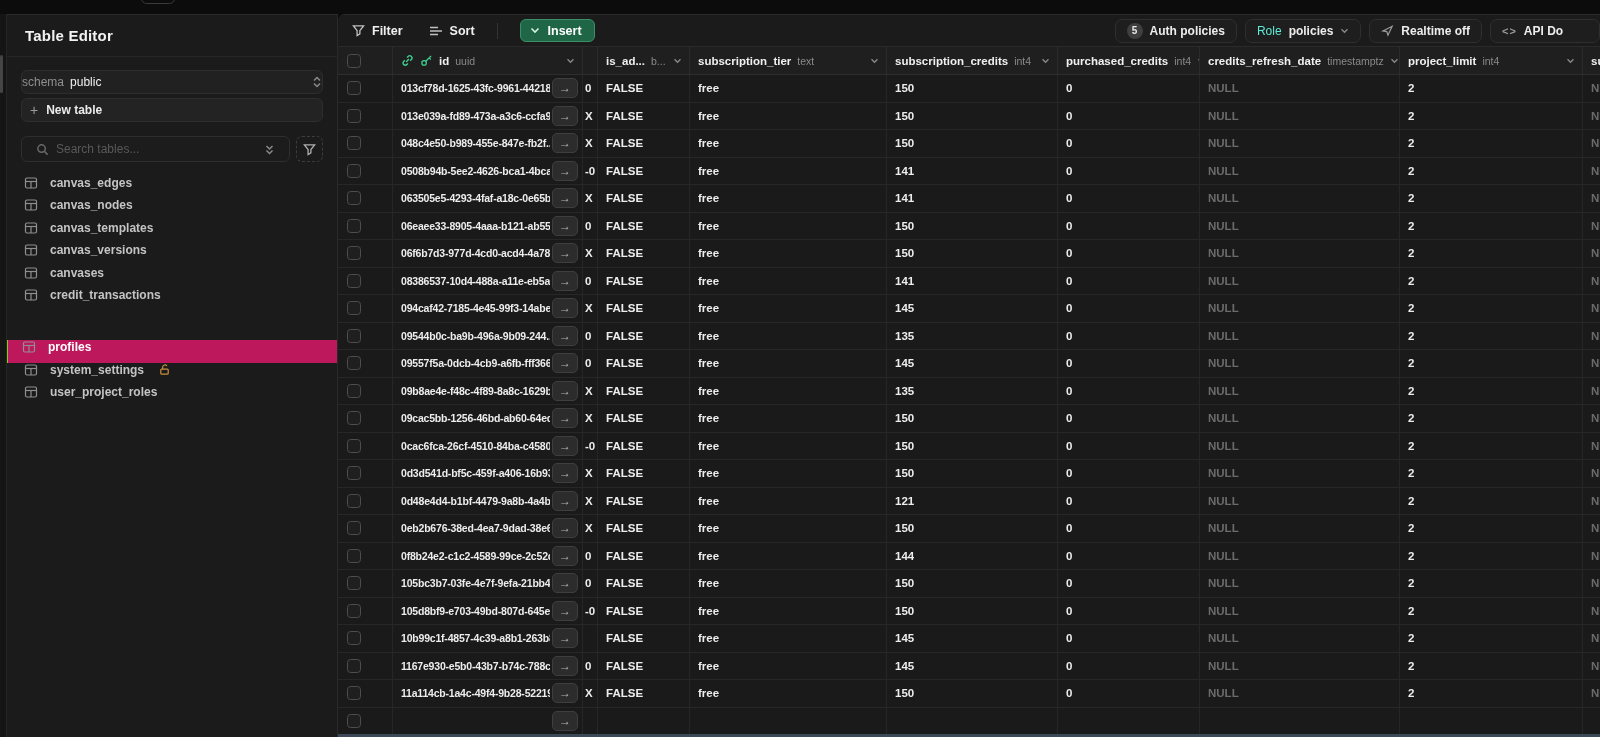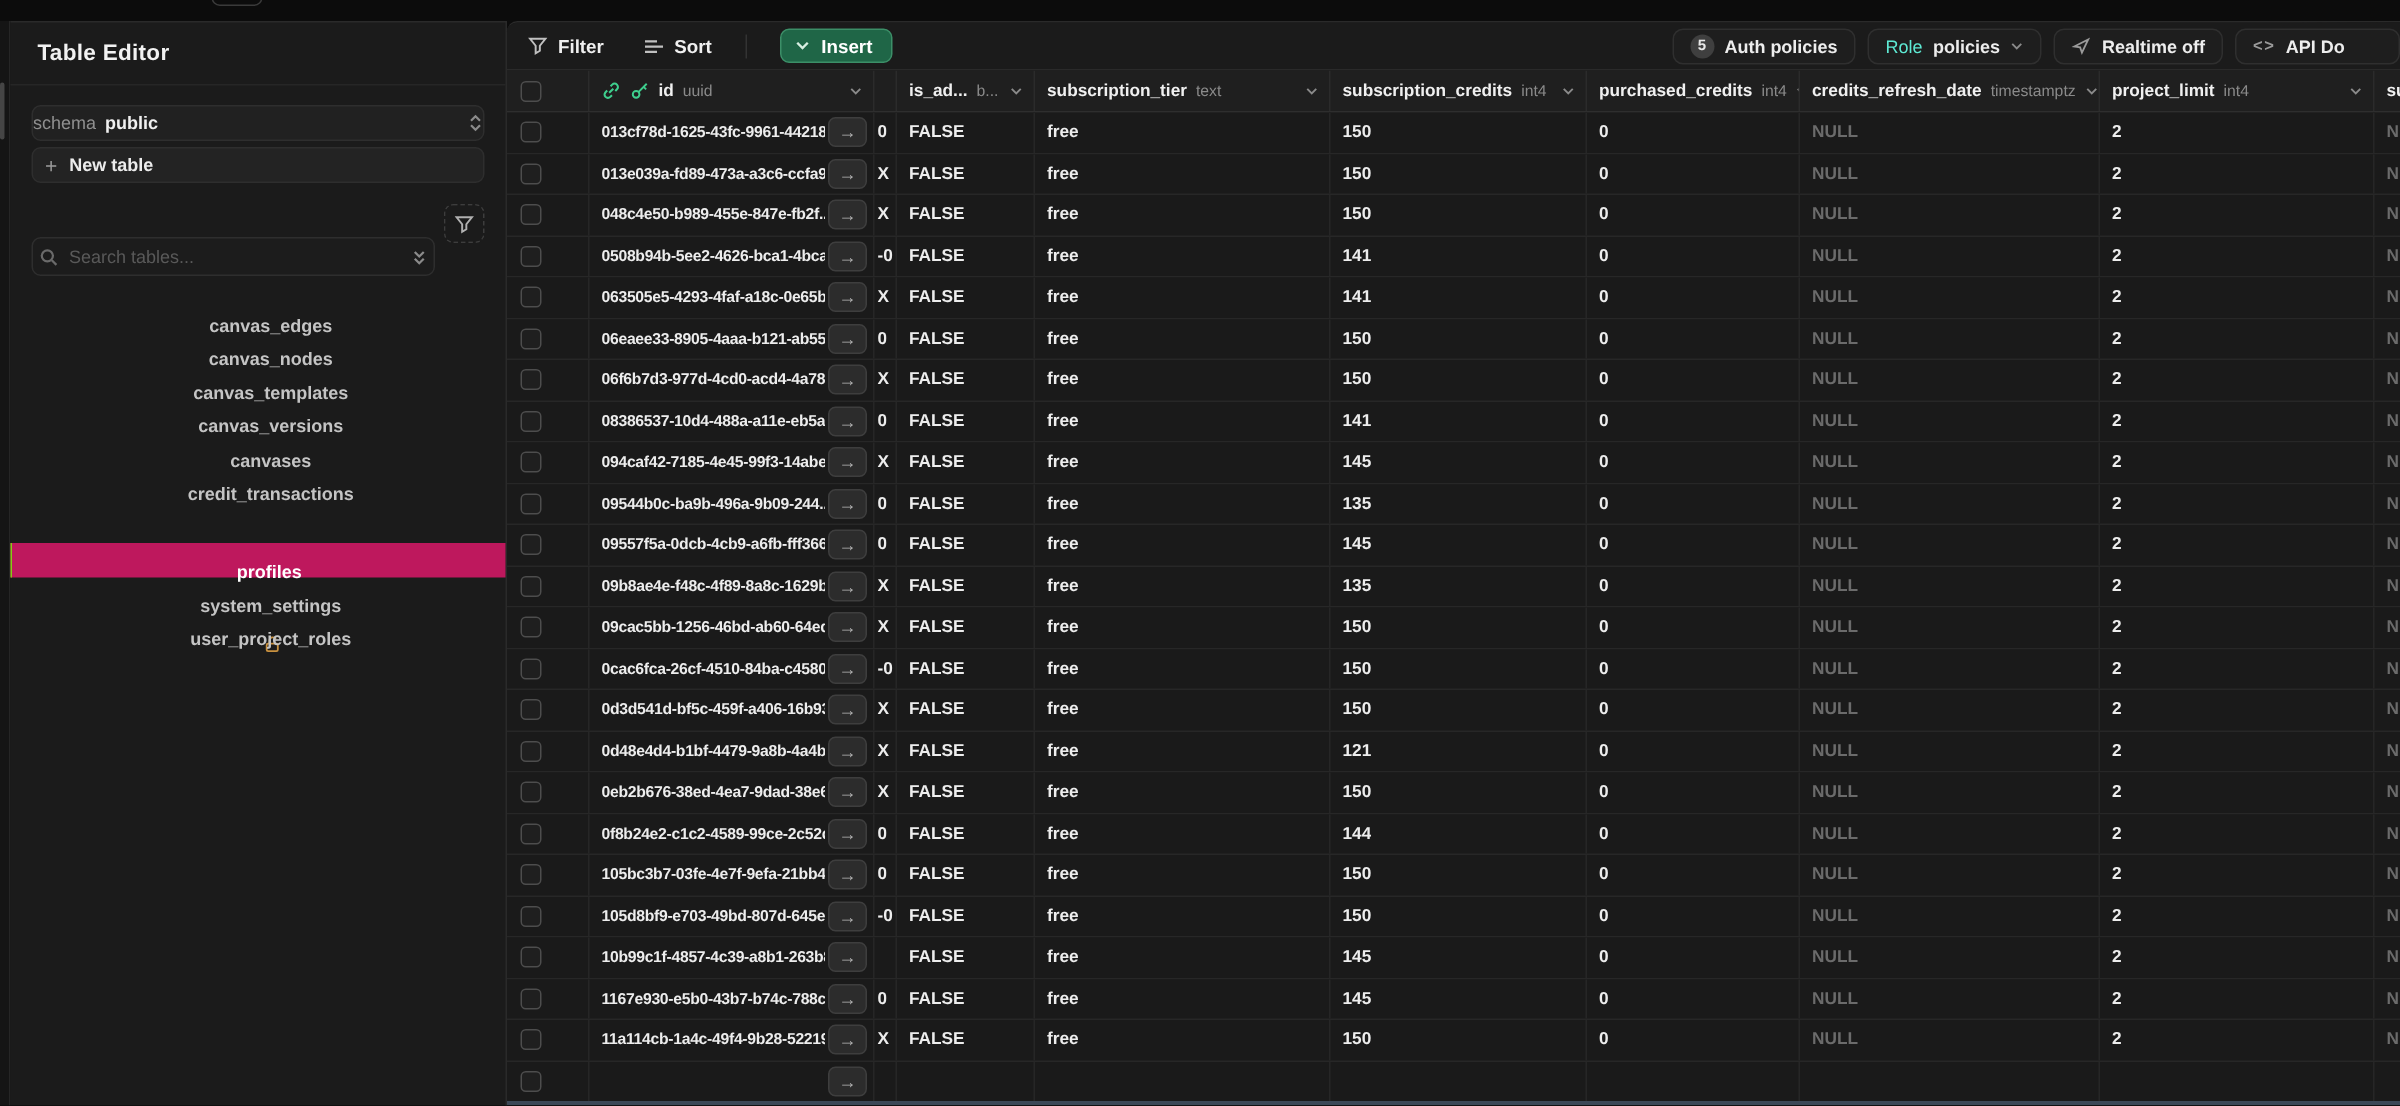--- a/index.html
+++ b/index.html
@@ -19,36 +19,36 @@
   
   .sidebar { position:absolute; left:7px; top:14px; bottom:0; width:331px; background:#1b1b1b;
     border-right:1px solid #2a2a2a; border-top:1px solid #2a2a2a; }
   .sidebar-header { height:42px; display:flex; align-items:center; padding:0 18px;
     border-bottom:1px solid #262626; }
   .sidebar-header h1 { font-size:15px; font-weight:700; color:#f2f2f2; letter-spacing:.2px;text-align:center; }
   .sidebar-controls { padding:13px 14px 6px 14px; }
   .schema-select { height:24px; background:#212121; border:1px solid #2e2e2e; border-radius:6px;
     display:flex; align-items:center; padding:0 0; font-size:12px; cursor:pointer; }
   .schema-select .muted { color:#8f8f8f; margin-right:6px; }
-  .schema-select .val { color:#f0f0f0; font-weight:700; }
+  .schema-select .val { color:#f0f0f0; font-weight:400; }
   .schema-select svg { margin-left:auto; }
   .new-table { margin-top:4px; width:100%; height:24px; background:#232323; border:1px solid #2e2e2e;
     border-radius:6px; display:flex; align-items:center; padding:0 8px; font-size:12px; color:#ececec;
     font-weight:700; cursor:pointer; }
   .new-table .plus { color:#9a9a9a; font-weight:400; font-size:14px; margin-right:8px; }
   .search-row { margin-top:14px; display:flex; gap:6px; }
   .search-input { flex:1; height:26px; background:#1c1c1c; border:1px solid #2e2e2e; border-radius:6px;
-    display:flex; align-items:center; padding:0 4px; gap:7px;margin-top:22px; }
+    display:flex; align-items:center; padding:0 14px; gap:7px; }
   .search-input .ph { font-size:12px; color:#595959; flex:1; }
   .filter-sq { width:27px; height:26px; border:1px dashed #3d3d3d; border-radius:6px; background:transparent;
     display:flex; align-items:center; justify-content:center; cursor:pointer; }
 
   .table-list { margin-top:8px; }
-  .t-item { height:22.4px; display:flex; align-items:center; padding-left:14px; gap:12px;
-    font-size:12px; font-weight:700; color:#c4c4c4; cursor:pointer; border-left:3px solid transparent;flex-direction:column; }
+  .t-item { height:22.4px; display:flex; align-items:flex-start; padding-left:14px; gap:12px;
+    font-size:12px; font-weight:700; color:#c4c4c4; cursor:pointer; border-left:3px solid transparent; }
   .t-item .lbl { white-space:nowrap; }
   .t-item.selected { background:#be185d; color:#ffffff; border-left:1px solid #84cc16;margin-top:30px; }
   .t-item .lock { display:flex; margin-left:2px; }
 
   
   .content { position:absolute; left:338px; top:14px; right:0; bottom:0; background:#171717;
     border-top:1px solid #2a2a2a; border-top-left-radius:7px; overflow:hidden; }
   .toolbar { height:32px; background:#1b1b1b; border-bottom:1px solid #2a2a2a; display:flex;
     align-items:center; padding-left:14px; overflow:hidden; }
   .tb-btn { display:flex; align-items:center; gap:7px; font-size:12.5px; font-weight:700; color:#f0f0f0;

